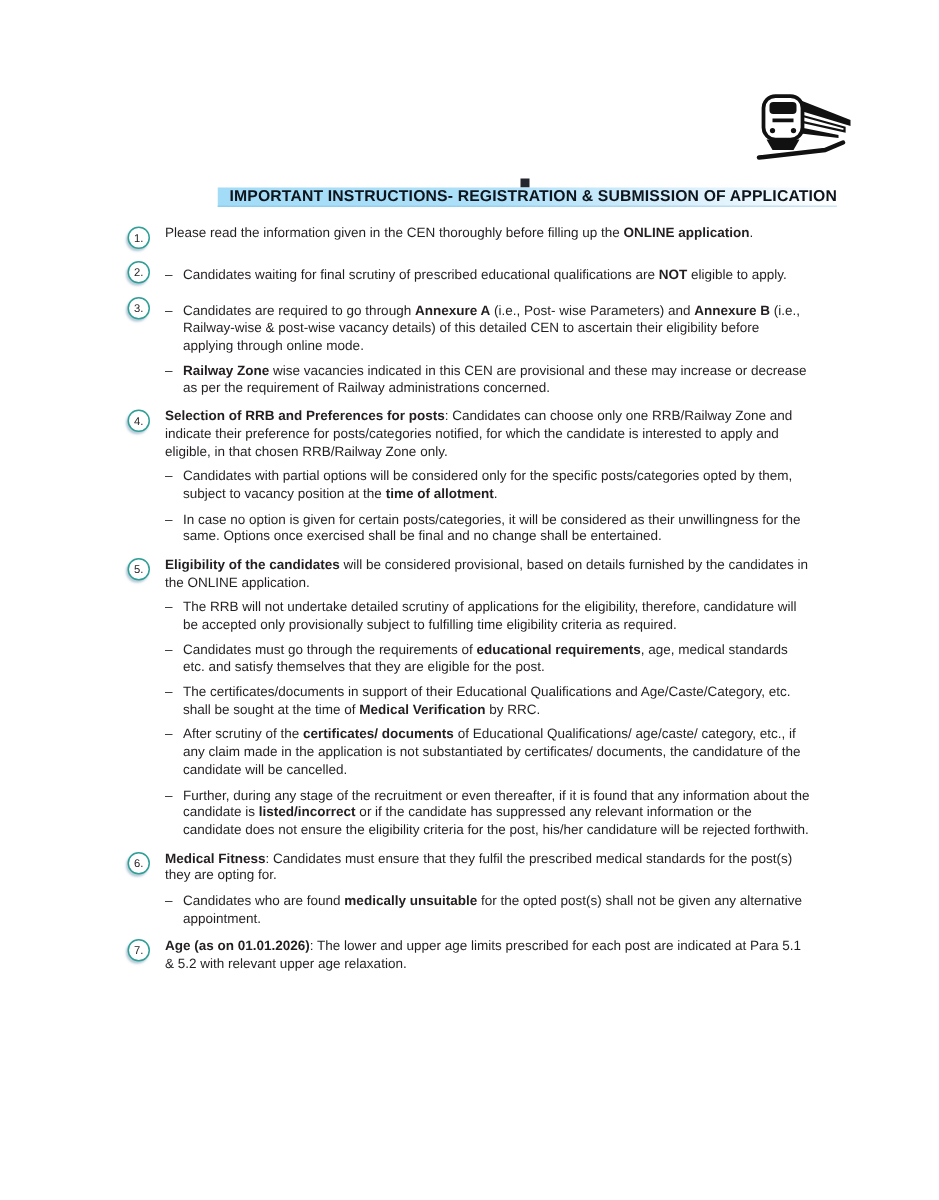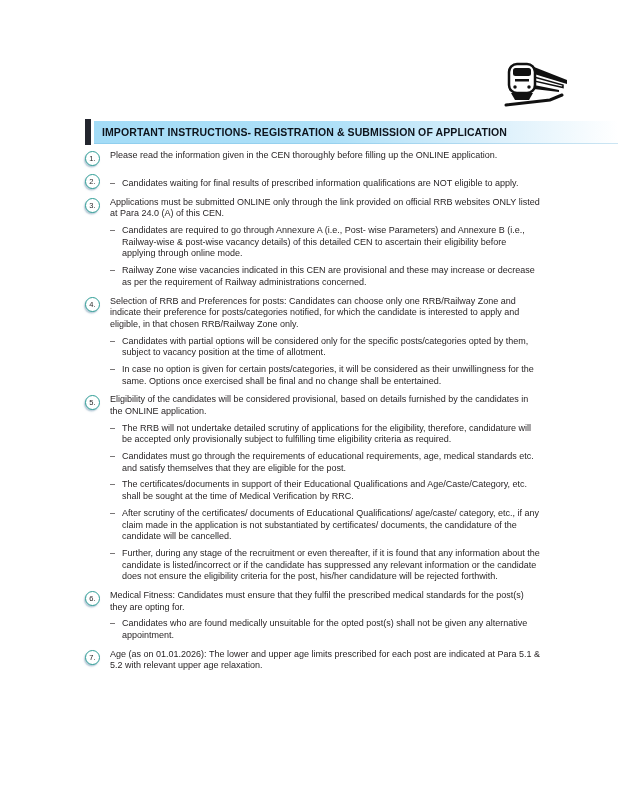--- a/index.html
+++ b/index.html
@@ -7,42 +7,42 @@
     width:626px; height:800px; background:#ffffff;
     font-family:"Liberation Sans", sans-serif;
     color:#231f20;
   }
   .page { position:relative; width:626px; height:800px; background:#fff; overflow:hidden; }
 
   
   .train { position:absolute; top:60px; right:56px; width:66px; height:50px; }
 
   
-  .header { position:absolute; left:85px; top:119px; right:8px; display:flex; align-items:center; }
+  .header { position:absolute; left:85px; top:119px; right:8px; display:flex; align-items:center;flex-direction:column; }
   .accent { width:6px; height:26px; background:#23262e; margin-right:3px; flex:0 0 6px; }
   .band {
     flex:1; height:22px; display:flex; align-items:center; padding-left:8px;
     background:linear-gradient(90deg, #a3dcf7 0%, #aee0f8 45%, #d9effb 75%, #ffffff 100%);
     border-bottom:1px solid rgba(110,180,220,.35);
   }
   .band .title { font-weight:bold; font-size:10.5px; color:#0e141c; letter-spacing:.1px; }
 
   
   .content { position:absolute; left:85px; top:150px; width:457px; }
   .item { display:flex; margin-bottom:7px; }
   .numcol { flex:0 0 25px; padding-top:1px; }
   .circle {
     width:13px; height:13px; border-radius:50%;
     border:1.3px solid #2f9e96; background:#fff;
     box-shadow:-1px 1.5px 1.5px rgba(110,150,175,.5);
     display:flex; align-items:center; justify-content:center;
     font-size:7.5px; color:#231f20;
   }
   .bodycol { flex:1; font-size:9px; line-height:1.3; }
-  .bodycol b { font-weight:normal; }
+  .bodycol b { font-weight:bold; }
   .subs { margin-top:5px; }
   .sub { display:flex; margin-bottom:5px; }
   .sub:last-child { margin-bottom:0; }
   .dash { flex:0 0 12px; }
 </style>
 </head>
 <body>
 
 <div class="page">
 
@@ -87,32 +87,31 @@
     </div>
 
     <div class="item">
       <div class="numcol">
         <div class="circle">2.</div>
       </div>
       <div class="bodycol">
         <div class="subs">
     <div class="sub">
       <span class="dash">–</span>
-      <span><span>Candidates waiting for final results of prescribed information qualifications are </span><b>NOT</b><span> eligible to apply.</span></span>
+      <span><span>Candidates waiting for final scrutiny of prescribed educational qualifications are </span><b>NOT</b><span> eligible to apply.</span></span>
     </div>
   </div>
       </div>
     </div>
 
     <div class="item">
       <div class="numcol">
         <div class="circle">3.</div>
       </div>
       <div class="bodycol">
-        <span><b>Applications</b><span> must be submitted ONLINE only through the link provided on official RRB websites ONLY listed at </span><b>Para 24.0 (A)</b><span> of this CEN.</span></span>
         <div class="subs">
     <div class="sub">
       <span class="dash">–</span>
       <span><span>Candidates are required to go through </span><b>Annexure A</b><span> (i.e., Post- wise Parameters) and </span><b>Annexure B</b><span> (i.e., Railway-wise &amp; post-wise vacancy details) of this detailed CEN to ascertain their eligibility before applying through online mode.</span></span>
     </div>
 
     <div class="sub">
       <span class="dash">–</span>
       <span><b>Railway Zone</b><span> wise vacancies indicated in this CEN are provisional and these may increase or decrease as per the requirement of Railway administrations concerned.</span></span>
     </div>

